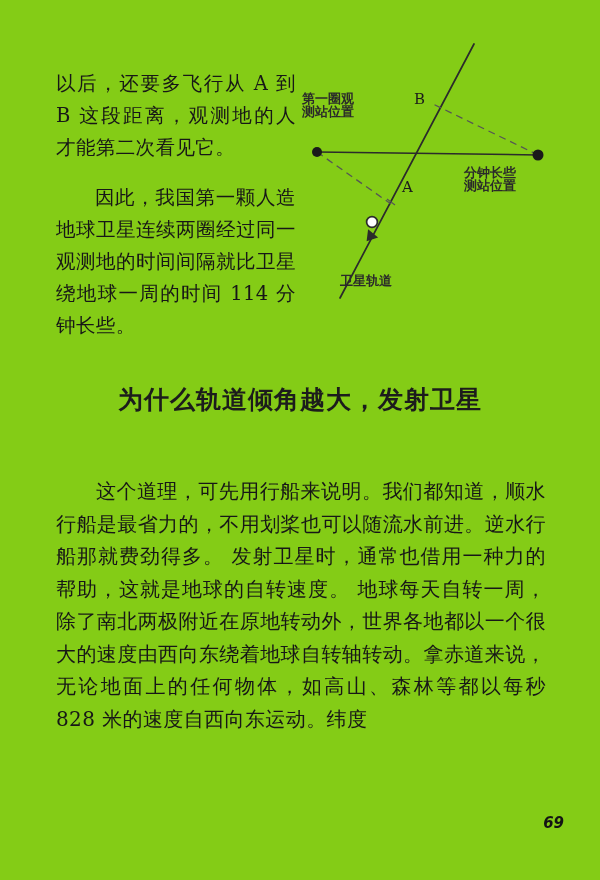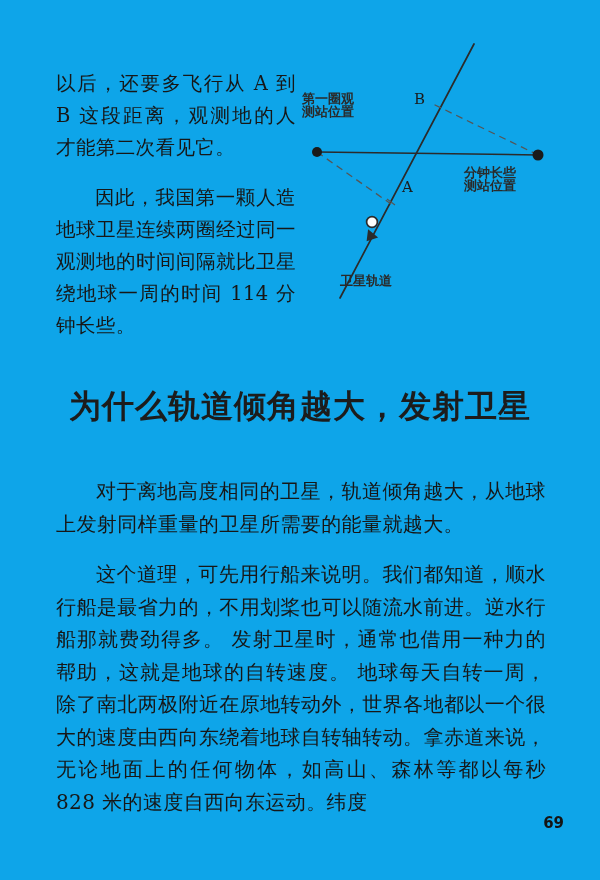--- a/index.html
+++ b/index.html
@@ -5,21 +5,21 @@
 <style>
   html, body {
     margin: 0;
     padding: 0;
     background: #ffffff;
   }
   #page {
     position: relative;
     width: 600px;
     height: 880px;
-    background: #0ea5e9;
+    background: #84cc16;
     overflow: hidden;
     font-family: "DejaVu Serif", "Liberation Serif", serif;
     color: #1b1b1b;
   }
 
   
   #top-block {
     position: absolute;
     left: 0; top: 0;
     width: 600px;
@@ -76,21 +76,21 @@
   #lbl-A { left: 110px; top: 142px; }
 
   
   #section-heading {
     position: absolute;
     left: 0;
     top: 358px;
     width: 600px;
     text-align: center;
     font-family: "DejaVu Serif", "Liberation Serif", serif;
-    font-size: 32px;
+    font-size: 25px;
     line-height: 42px;
     letter-spacing: 1px;
     color: #1c1c1c;
   }
   #section-heading .hl { display: block; }
 
   
   #body-text {
     position: absolute;
     left: 56px;
@@ -104,20 +104,21 @@
 
   
   #page-number {
     position: absolute;
     right: 36px;
     bottom: 48px;
     font-family: "DejaVu Sans", "Liberation Sans", sans-serif;
     font-size: 15px;
     font-weight: 700;
     color: #141414;
+    font-style: italic;
   }
 </style>
 </head>
 <body>
 
 <div id="page">
 
   <div id="top-block">
 
     <div id="intro-column">
@@ -161,19 +162,18 @@
       <div class="pt-label" id="lbl-B">B</div>
       <div class="pt-label" id="lbl-A">A</div>
     </div>
   </div>
 
   <h2 id="section-heading">
     <span class="hl">为什么轨道倾角越大，发射卫星</span>
   </h2>
 
   <div id="body-text">
-    <p class="cn-par indent2">对于离地高度相同的卫星，轨道倾角越大，从地球上发射同样重量的卫星所需要的能量就越大。</p>
     <p class="cn-par indent2">这个道理，可先用行船来说明。我们都知道，顺水行船是最省力的，不用划桨也可以随流水前进。逆水行船那就费劲得多。 发射卫星时，通常也借用一种力的帮助，这就是地球的自转速度。 地球每天自转一周，除了南北两极附近在原地转动外，世界各地都以一个很大的速度由西向东绕着地球自转轴转动。拿赤道来说，无论地面上的任何物体，如高山、森林等都以每秒 828 米的速度自西向东运动。纬度</p>
   </div>
 
   <div id="page-number">69</div>
 
 </div>
 
 </body></html>

